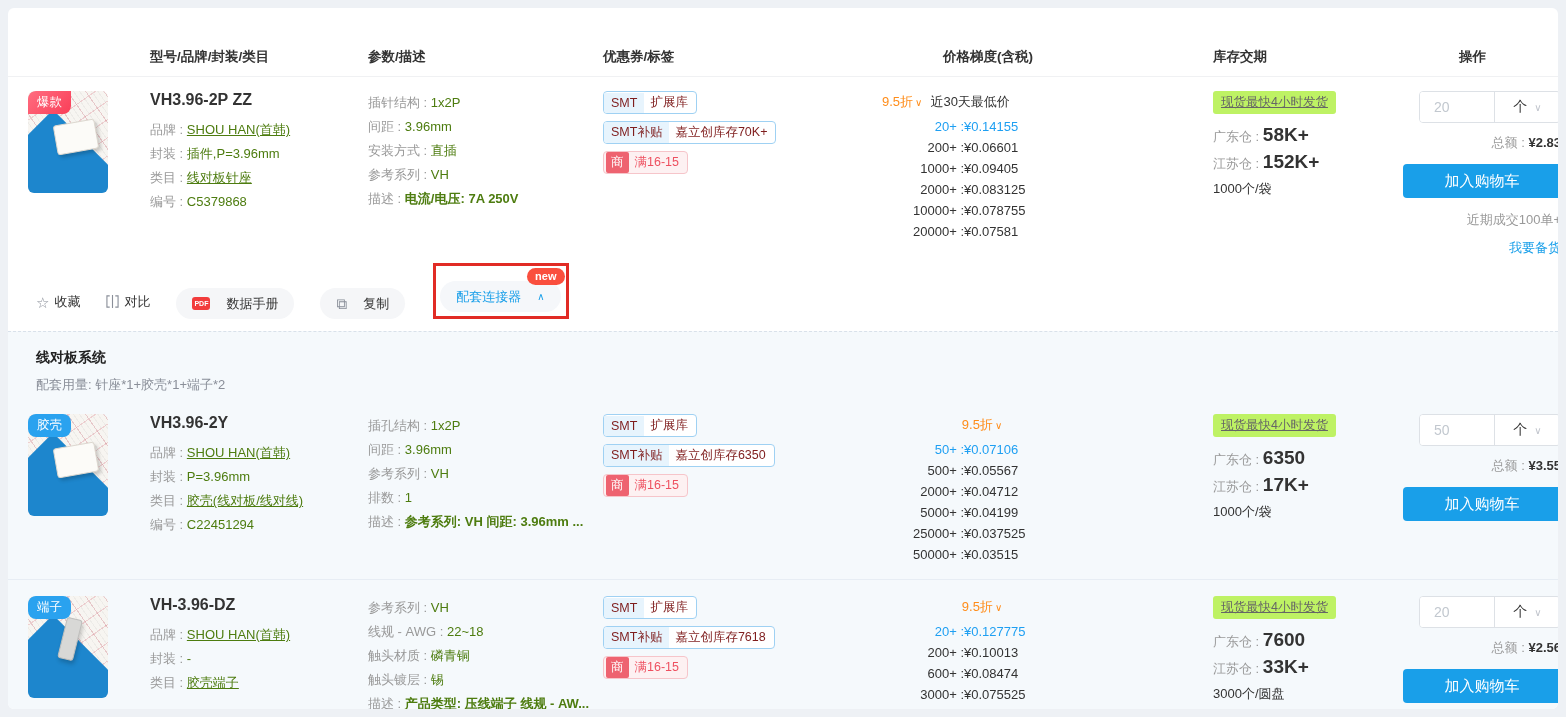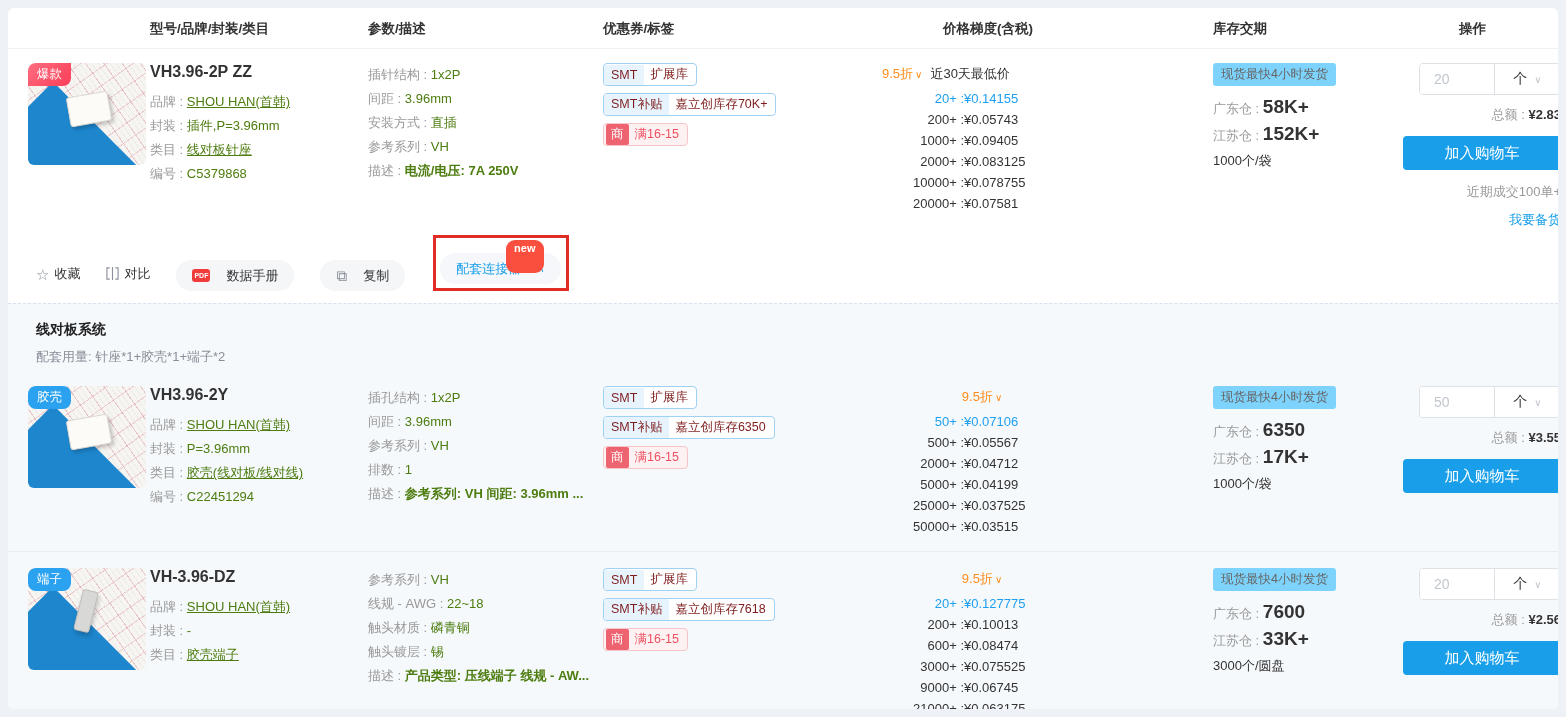--- a/index.html
+++ b/index.html
@@ -9,27 +9,27 @@
     height:701px; display:flex; flex-direction:column; }
   .cols { display:flex; width:100%; }
   .c-img   { width:142px; padding-left:20px; flex:0 0 142px; }
   .c-info  { width:218px; flex:0 0 218px; }
   .c-params{ width:235px; flex:0 0 235px; }
   .c-tags  { width:265px; flex:0 0 265px; }
   .c-price { width:240px; flex:0 0 240px; }
   .c-stock { width:295px; flex:0 0 295px; padding-left:105px; }
   .c-act   { flex:1 1 auto; padding-right:16px; display:flex; flex-direction:column; align-items:flex-end; }
   
-  .thead { padding:12px 0 10px; border-bottom:1px solid #f0f1f3; }
+  .thead { padding:12px 0 10px; border-bottom:1px solid #f0f1f3;margin-top:28px; }
   .thead .hcell { font-weight:bold; font-size:13.5px; color:#333; }
   .thead .c-price { text-align:center; }
   .thead .c-act { align-items:center; }
   
   .prow { padding:14px 0 4px; }
-  .photo { position:relative; width:118px; height:102px; border-radius:6px; overflow:hidden;
+  .photo { position:relative; width:80px; height:102px; border-radius:6px; overflow:hidden;
     background:#f7f5f1;
     background-image:
       repeating-linear-gradient(55deg, rgba(214,110,125,.28) 0 1px, transparent 1px 15px),
       repeating-linear-gradient(-35deg, rgba(214,110,125,.28) 0 1px, transparent 1px 15px),
       repeating-linear-gradient(55deg, rgba(150,150,150,.10) 0 1px, transparent 1px 5px);
     cursor:pointer; }
   .corner { position:absolute; width:170px; height:170px; background:#1d86cd;
     transform:rotate(45deg); left:-60px; bottom:-122px; }
   .part { position:absolute; top:30%; left:34%; width:42px; height:30px; background:#fcfbf8;
     border:1px solid #ddd8d0; border-radius:3px; transform:rotate(-10deg);
@@ -61,22 +61,22 @@
   .disc-line { line-height:22px; margin-bottom:2px; white-space:nowrap; }
   .disc-line.center { text-align:center; }
   .disc { color:#ff8d1a; cursor:pointer; }
   .caret-o { color:#ff8d1a; font-size:10px; margin-left:2px; }
   .lowest { color:#333; margin-left:8px; }
   .tier { display:flex; line-height:21px; }
   .tier .q { flex:0 0 82px; text-align:right; }
   .tier .q::after { content:" : "; }
   .tier.first { color:#1e9ff2; }
   
-  .delivery { display:inline-block; background:#7dd3fc; color:#666; font-size:12.5px;
-    padding:3px 8px; border-radius:3px; margin-bottom:8px; white-space:nowrap; }
+  .delivery { display:inline-block; background:#bef264; color:#666; font-size:12.5px;
+    padding:3px 8px; border-radius:3px; margin-bottom:8px; white-space:nowrap;text-decoration:underline; }
   .wh { line-height:25px; white-space:nowrap; }
   .wh b { font-size:19px; }
   .pack { line-height:25px; }
   
   .qty-group { display:flex; width:142px; height:32px; border:1px solid #dde1e6; border-radius:4px;
     background:#fff; overflow:hidden; }
   .qty-input { width:74px; border:none; outline:none; padding-left:14px; font-size:14px;
     color:#c2c8cf; font-family:inherit; }
   .unit-sel { flex:1; display:flex; align-items:center; justify-content:center; gap:7px;
     border-left:1px solid #dde1e6; cursor:pointer; font-size:14px; }
@@ -90,22 +90,22 @@
   
   .toolbar { display:flex; align-items:flex-end; padding:2px 0 12px 28px; gap:26px; }
   .tb-plain { display:flex; align-items:center; gap:5px; cursor:pointer; color:#333; padding-bottom:8px; }
   .tb-ic { color:#8a8f99; font-size:15px; line-height:1; }
   .pill { display:flex; align-items:center; gap:16px; background:#f5f6f8; border-radius:16px;
     height:31px; padding:0 16px; cursor:pointer; color:#333; }
   .pdf-ic { background:#f23c3c; color:#fff; font-size:7px; font-weight:bold; border-radius:3px;
     padding:3px 2px; line-height:1; }
   .match-box { position:relative; border:3px solid #e12b25; padding:15px 5px 4px 4px; margin-left:2px; }
   .match-pill { background:#f5f7fa; color:#199fe9; }
-  .new-badge { position:absolute; top:2px; right:22px; background:#fa4f3e; color:#fff;
-    font-size:11px; font-weight:bold; padding:1px 8px 18px; border-radius:9px; line-height:1.3; }
+  .new-badge { position:absolute; top:2px; right:1px; background:#fa4f3e; color:#fff;
+    font-size:11px; font-weight:bold; padding:1px 8px 2px; border-radius:9px; line-height:1.3; }
   .caret-b { color:#199fe9; font-size:10px; }
   
   .expanded { background:#f5f9fc; border-top:1px dashed #d9e1ea; flex:1; display:flex; flex-direction:column; }
   .sec-head { padding:17px 0 4px 28px; }
   .sec-title { font-size:14px; font-weight:bold; color:#222; }
   .sec-usage { margin-top:9px; color:#8a8f99; }
   .expanded .prow { padding:16px 0 14px; }
   .prow.bordered { border-top:1px solid #e7edf4; }
 </style>
 </head>
@@ -161,21 +161,21 @@
     </div>
     <div class="c-price">
       <div class="price-in">
         <div class="disc-line"><span class="disc">9.5折</span><span class="caret-o">∨</span><span class="lowest">近30天最低价</span></div>
         <div class="tier first">
             <span class="q">20+</span>
             <span class="p">¥0.14155</span>
           </div>
         <div class="tier">
             <span class="q">200+</span>
-            <span class="p">¥0.05743</span>
+            <span class="p">¥0.06601</span>
           </div>
         <div class="tier">
             <span class="q">1000+</span>
             <span class="p">¥0.09405</span>
           </div>
         <div class="tier">
             <span class="q">2000+</span>
             <span class="p">¥0.083125</span>
           </div>
         <div class="tier">

